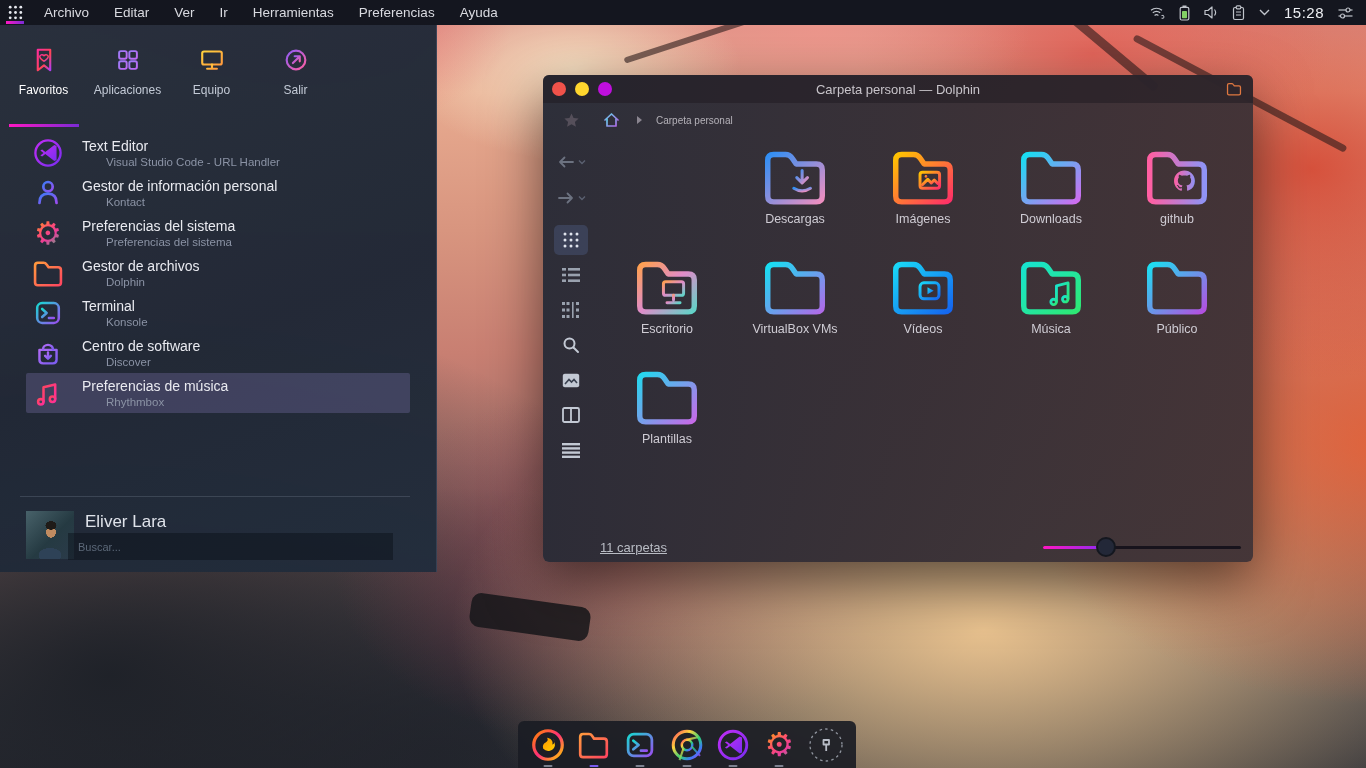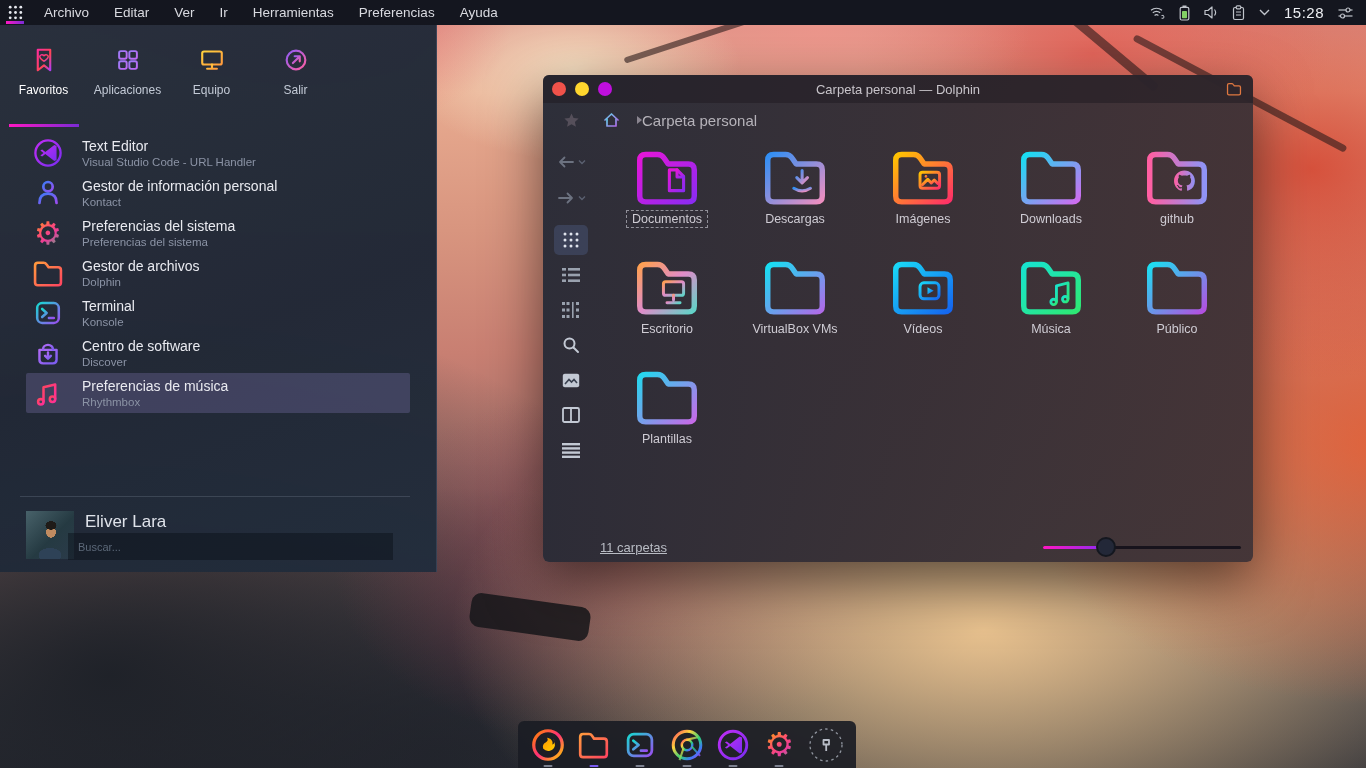--- a/index.html
+++ b/index.html
@@ -44,21 +44,21 @@
   .tab { position:relative; width:81px; margin-left:3px; display:flex; flex-direction:column; align-items:center; padding-top:12px; cursor:pointer; }
   .tab-label { margin-top:6px; font-size:12px; color:#c3cad6; }
   .tab.active .tab-label { color:#fff; }
   .tab.active .tab-underline { position:absolute; left:6px; bottom:-4px; width:70px; height:3px;
     background:linear-gradient(90deg,#ff17c3,#7a2bd6); }
   .app-row { position:absolute; left:26px; width:384px; height:40px; display:flex; align-items:center; cursor:pointer; border-radius:2px; }
   .app-row.selected { background:rgba(128,118,176,.32); }
   .app-ico { width:36px; height:36px; margin-left:4px; display:flex; align-items:center; justify-content:center; }
   .app-texts { margin-left:16px; display:flex; flex-direction:column; }
   .app-title { font-size:14px; color:#e9eaf0; line-height:17px; }
-  .app-sub { font-size:11.5px; color:#8b93a5; line-height:14px; }
+  .app-sub { font-size:11.5px; color:#8b93a5; line-height:14px;margin-left:24px; }
   #launcher-divider { position:absolute; left:20px; top:471px; width:390px; height:1px; background:rgba(200,210,230,.16); }
   #avatar { position:absolute; left:26px; top:486px; width:48px; height:48px; cursor:pointer;
     background:
       radial-gradient(9px 7px at 52% 30%, #1f1b18 0 60%, transparent 62%),
       radial-gradient(8px 9px at 52% 44%, #c08b60 0 60%, transparent 63%),
       radial-gradient(16px 10px at 50% 92%, #2e4257 0 70%, transparent 72%),
       linear-gradient(135deg,#48626a,#253a42 55%,#2b3b4a);
   }
   #user-name { position:absolute; left:85px; top:487px; font-size:17px; color:#dfe3ea; }
   #search-box { position:absolute; left:68px; top:508px; width:325px; height:27px;
@@ -70,21 +70,21 @@
   #dolphin { position:absolute; left:543px; top:75px; width:710px; height:487px;
     border-radius:6px; overflow:hidden; z-index:20;
     background:linear-gradient(100deg,rgba(39,42,54,.97) 0%,rgba(52,45,52,.96) 55%,rgba(62,50,54,.95) 100%);
     box-shadow:0 20px 55px rgba(0,0,0,.55); }
   #titlebar { position:absolute; left:0; top:0; width:100%; height:28px; background:rgba(32,28,34,.55);
     display:flex; align-items:center; }
   .win-dot { width:14px; height:14px; border-radius:50%; margin-left:9px; cursor:pointer; }
   #win-title { position:absolute; left:0; right:0; text-align:center; font-size:13px; color:#c8c4ca; pointer-events:none; }
   #title-folder-ico { position:absolute; right:10px; top:6px; }
   #crumbrow { position:absolute; left:0; top:28px; width:100%; height:34px; display:flex; align-items:center; }
-  #crumb-text { font-size:15px; color:#b5b2b9; }
+  #crumb-text { font-size:10px; color:#b5b2b9; margin-left:14px; }
   .caret-right { width:0; height:0; border-left:5px solid #8a8590; border-top:4px solid transparent; border-bottom:4px solid transparent; margin-left:16px; }
   
   #side-toolbar { position:absolute; left:0; top:62px; width:56px; bottom:30px; display:flex; flex-direction:column; align-items:center; }
   .side-btn { width:34px; height:30px; margin-bottom:5px; display:flex; align-items:center; justify-content:center; cursor:pointer; border-radius:5px; }
   .side-btn.active { background:rgba(94,116,168,.28); }
   .nav-group { display:flex; align-items:center; gap:3px; margin-bottom:10px; cursor:pointer; height:26px; }
   
   .folder { position:absolute; width:120px; display:flex; flex-direction:column; align-items:center; cursor:pointer; }
   .folder svg.ficon { width:78px; height:64px; }
   .flabel { margin-top:1px; font-size:12.5px; color:#cfccd4; padding:1px 5px; border:1px dashed transparent; }
@@ -544,30 +544,20 @@
       <div class="side-btn">
         <svg width="18" height="15" viewBox="0 0 18 15" fill="#c3c9d4">
           <rect x="0" y="0" width="18" height="2.4"></rect>
             <rect x="0" y="4.2" width="18" height="2.4"></rect>
           <rect x="0" y="8.4" width="18" height="2.4"></rect>
             <rect x="0" y="12.6" width="18" height="2.4"></rect>
         </svg>
       </div>
     </div>
 
-    <div class="folder selected" style="left:64px;top:70px">
-      <svg class="ficon" viewBox="0 0 64 54">
-        <use href="#folder-shape" stroke="url(#fg0)"></use>
-        <g fill="none" stroke="url(#fg0)" stroke-width="2.6" stroke-linejoin="round" stroke-linecap="round">
-          <path d="M34 21 H40.5 L46 26.5 V38.5 H34 Z"></path>
-            <path d="M40.5 21 V27 H46"></path>
-        </g>
-      </svg>
-      <div class="flabel">Documentos</div>
-    </div>
     <div class="folder" style="left:192px;top:70px">
       <svg class="ficon" viewBox="0 0 64 54">
         <use href="#folder-shape" stroke="url(#fg1)"></use>
         <g fill="none" stroke="url(#fg1)" stroke-width="2.6" stroke-linecap="round" stroke-linejoin="round">
           <path d="M38 21.5 V31.5 M33.5 27.5 L38 32 L42.5 27.5"></path>
             <path d="M31 36.5 Q38 41 45 36.5"></path>
         </g>
       </svg>
       <div class="flabel">Descargas</div>
     </div>

